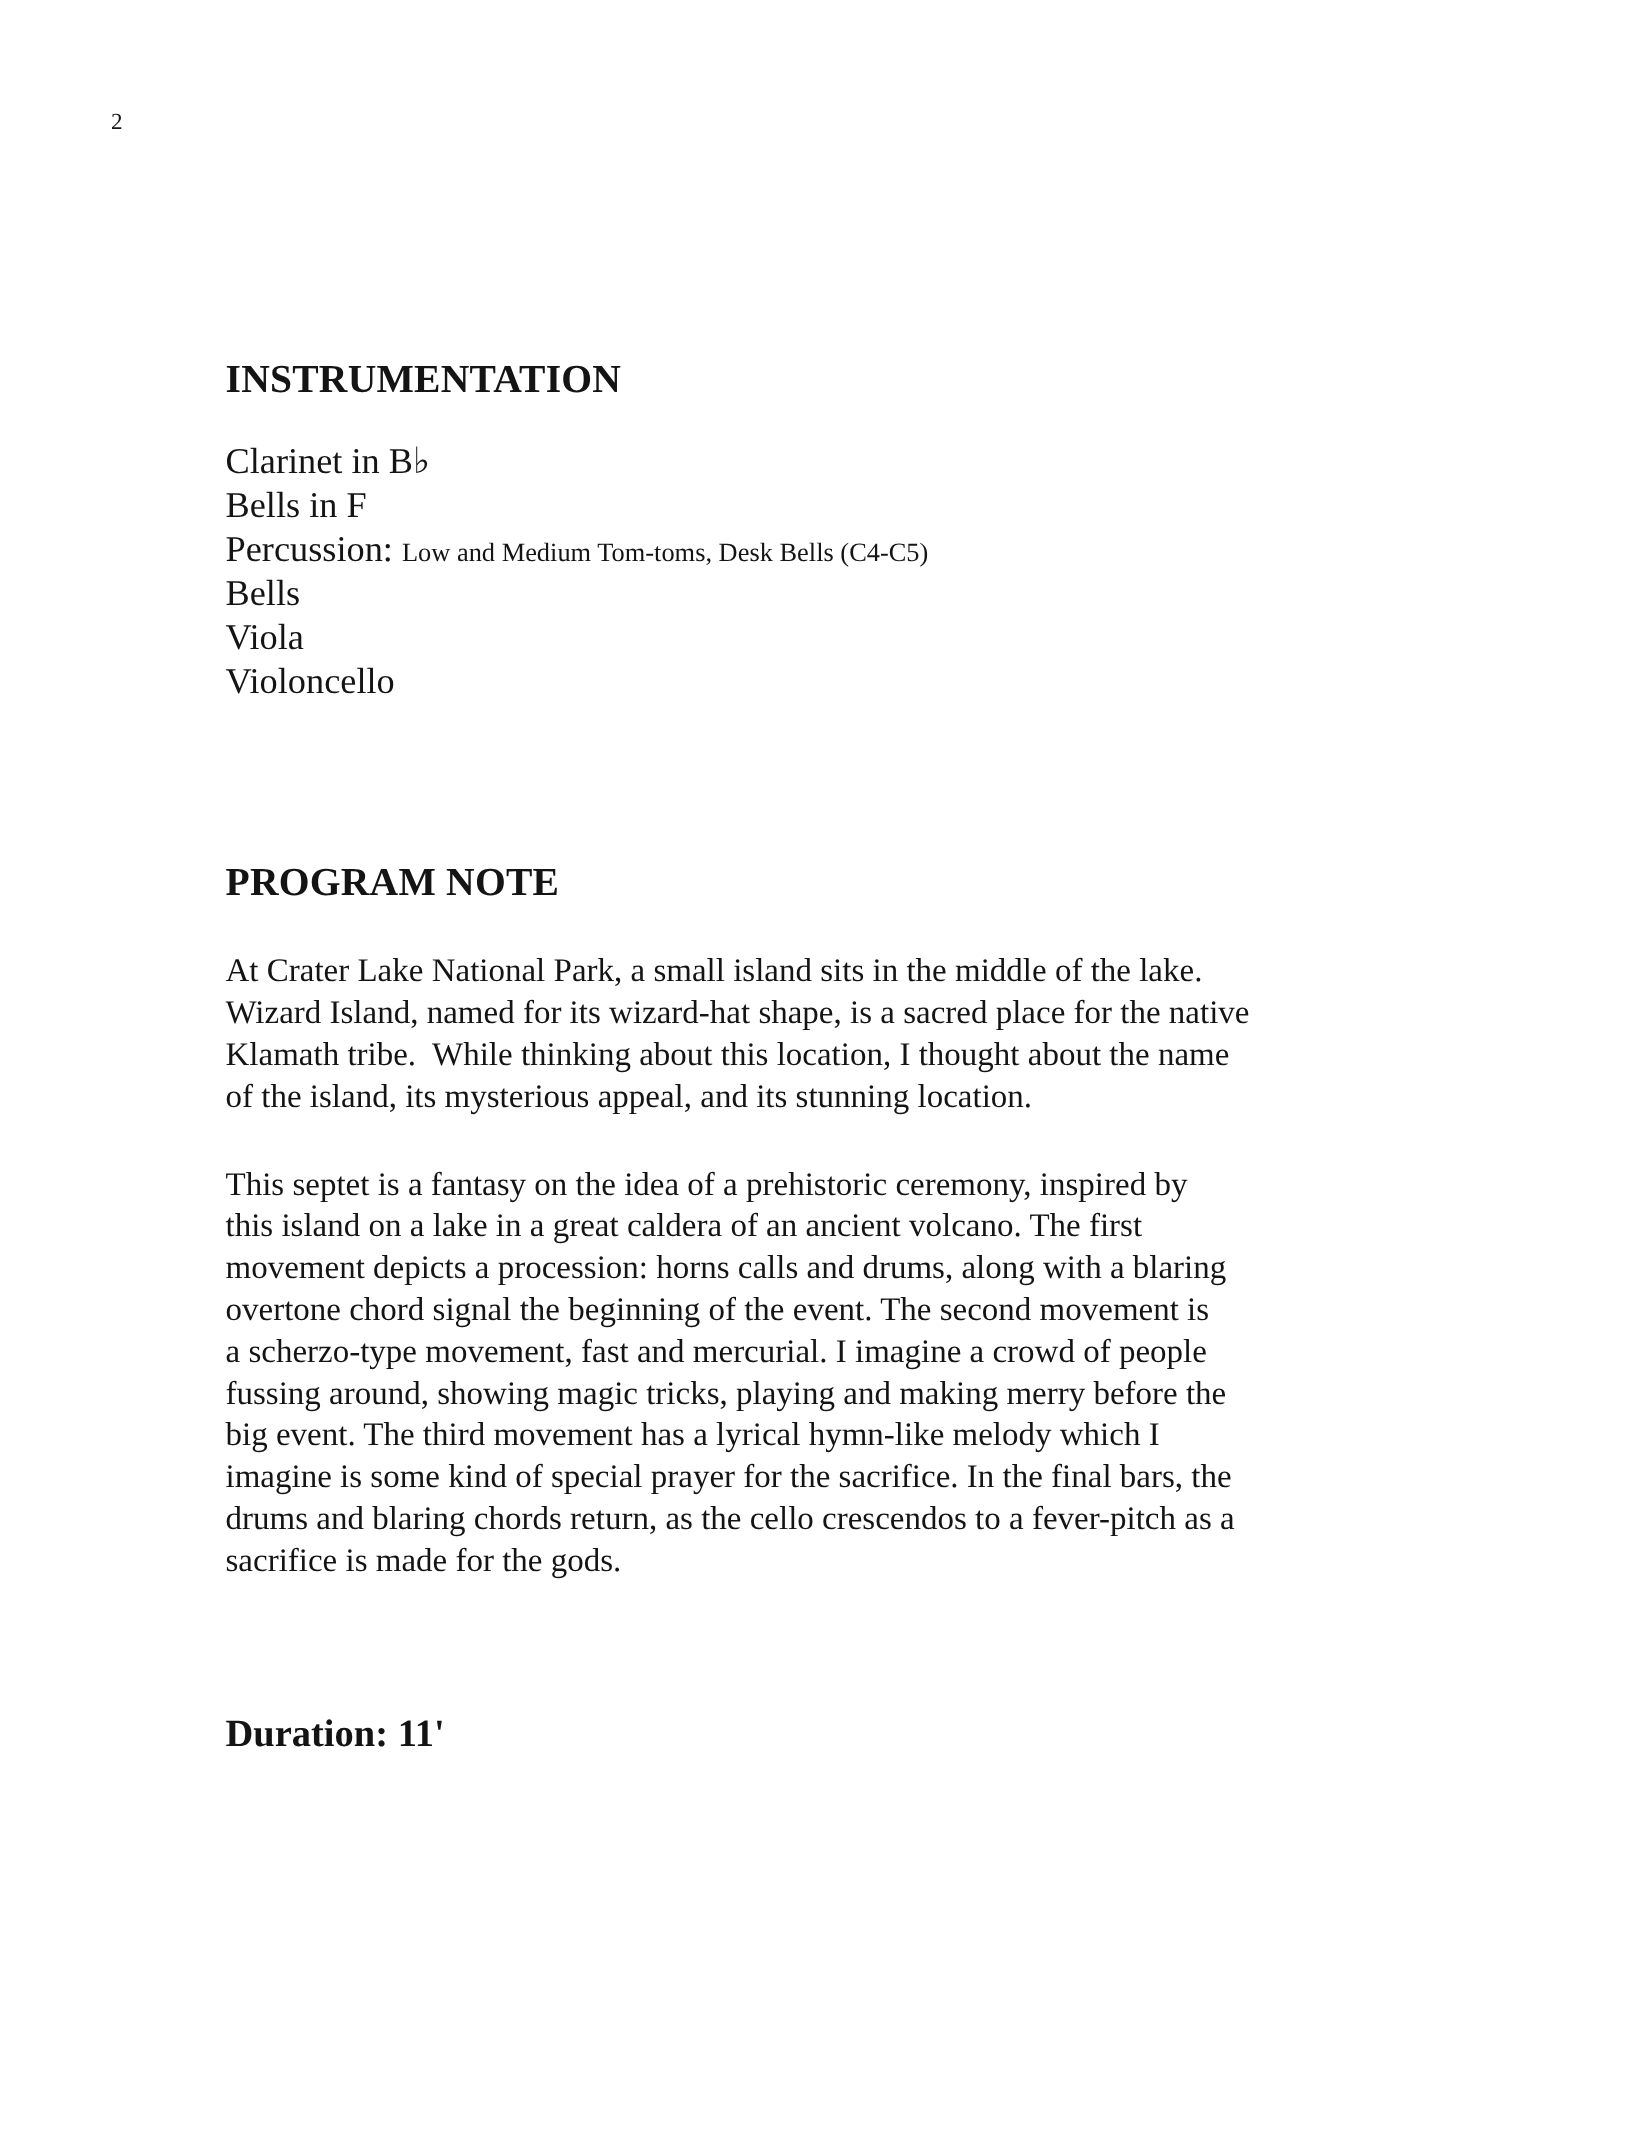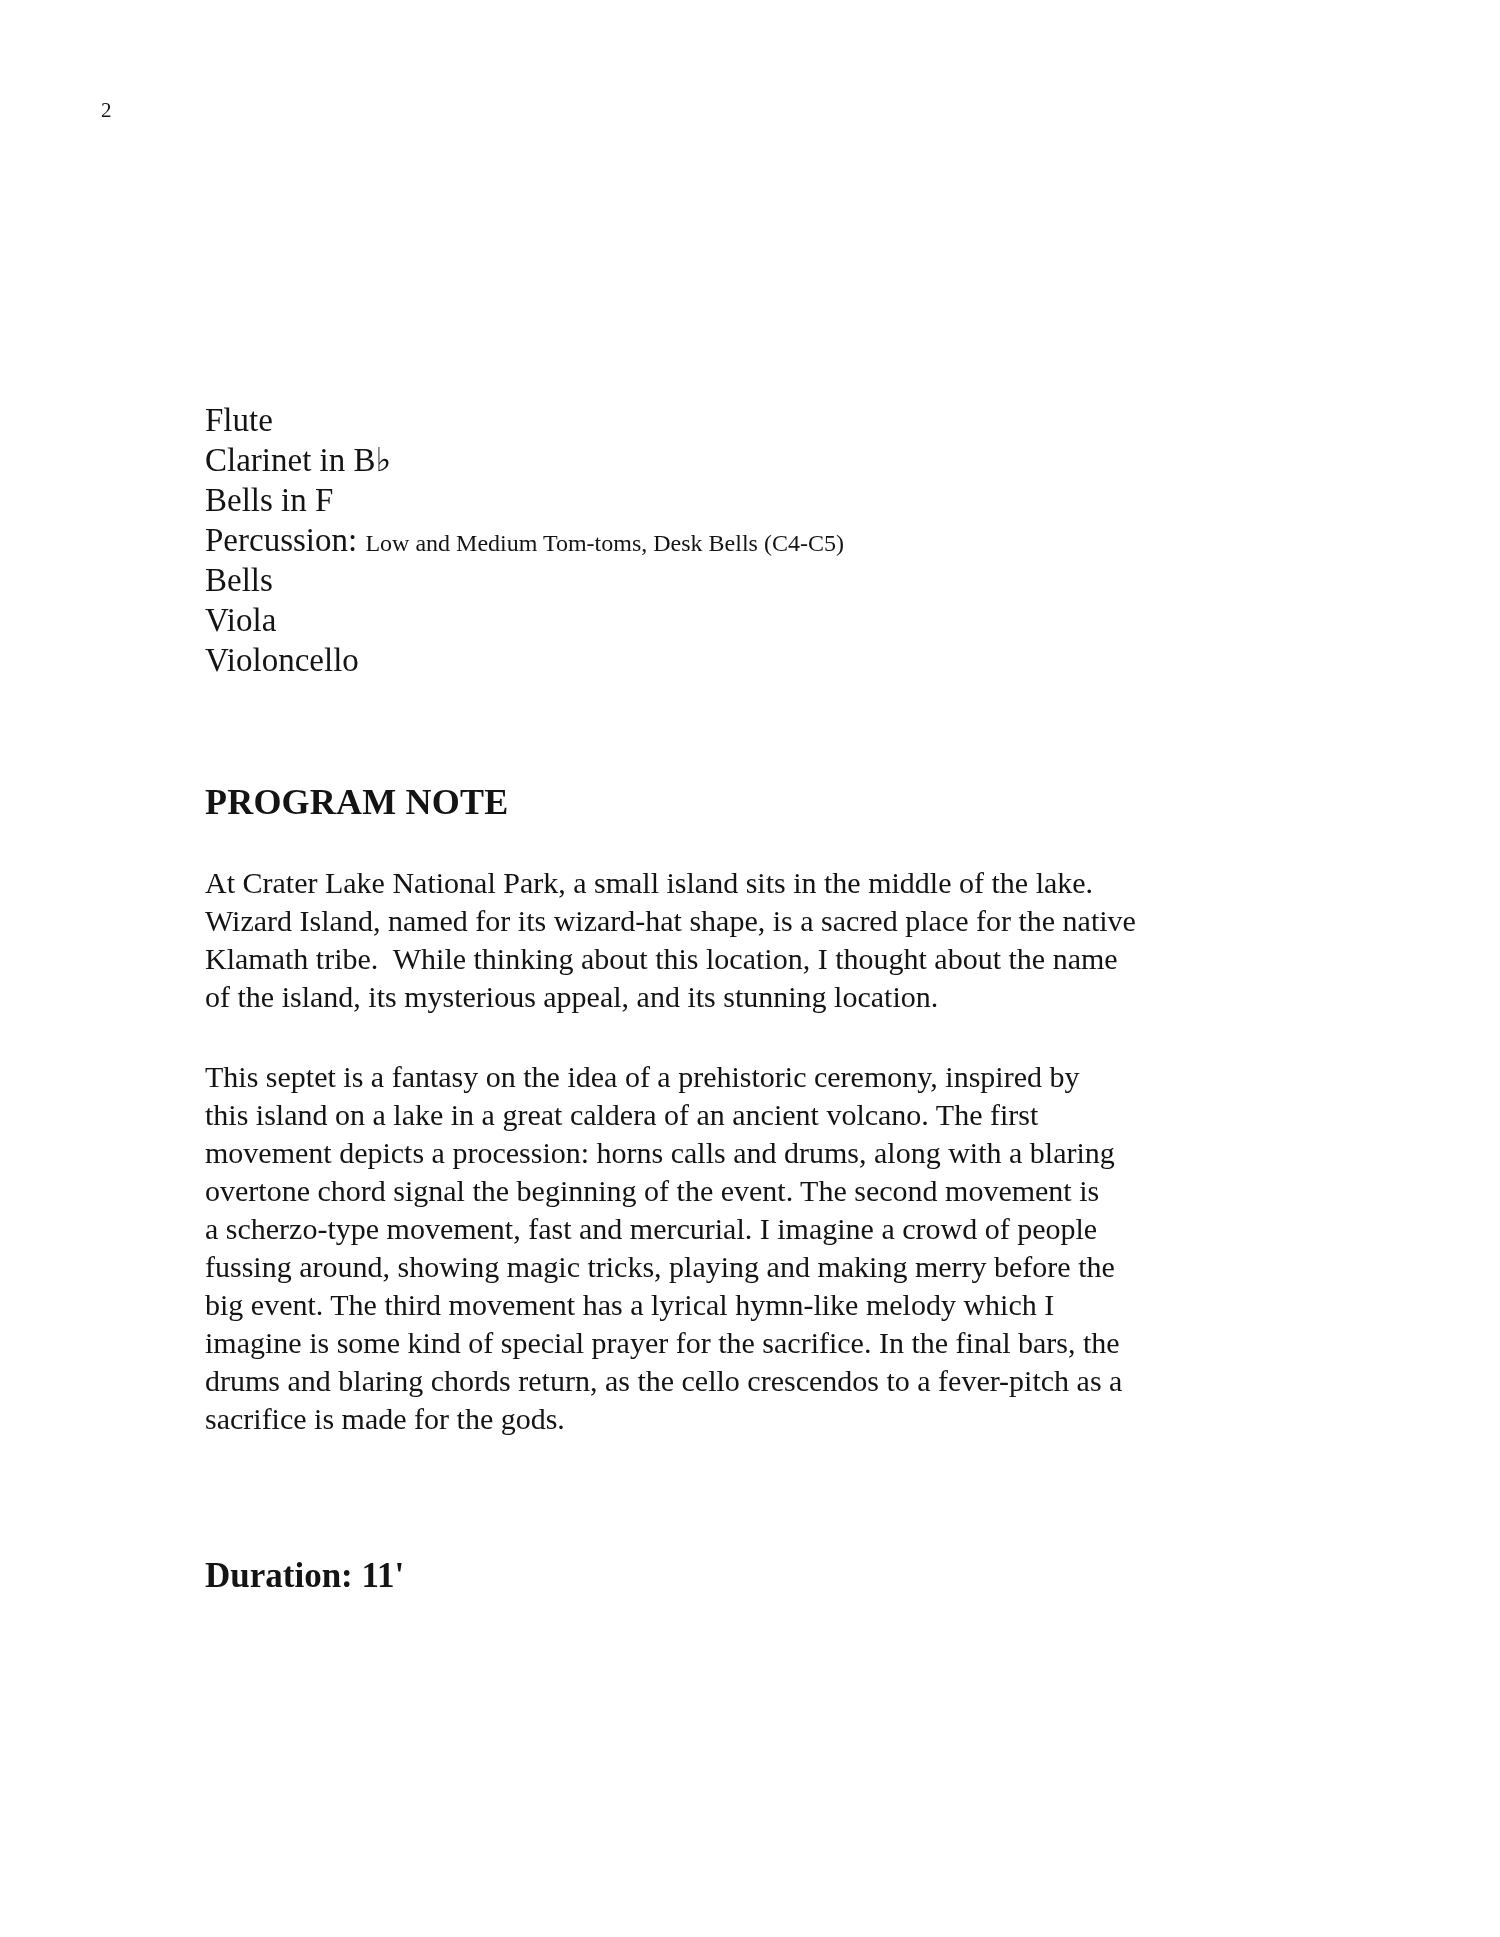--- a/index.html
+++ b/index.html
@@ -66,23 +66,23 @@
     white-space: nowrap;
   }
 </style>
 </head>
 <body>
 
 <div id="page">
 
   <div class="page-number">2</div>
 
+  <div id="instrumentation-heading" class="section-heading">INSTRUMENTATION</div>
 
   <div class="instrument-list">
-    <div class="instrument-row"><span>Flute</span><span class="instrument-detail"></span></div>
     <div class="instrument-row"><span>Clarinet in B♭</span><span class="instrument-detail"></span></div>
     <div class="instrument-row"><span>Bells in F</span><span class="instrument-detail"></span></div>
     <div class="instrument-row"><span>Percussion: </span><span class="instrument-detail">Low and Medium Tom-toms, Desk Bells (C4-C5)</span></div>
     <div class="instrument-row"><span>Bells</span><span class="instrument-detail"></span></div>
     <div class="instrument-row"><span>Viola</span><span class="instrument-detail"></span></div>
     <div class="instrument-row"><span>Violoncello</span><span class="instrument-detail"></span></div>
   </div>
 
   <div id="program-note-heading" class="section-heading">PROGRAM NOTE</div>
 

